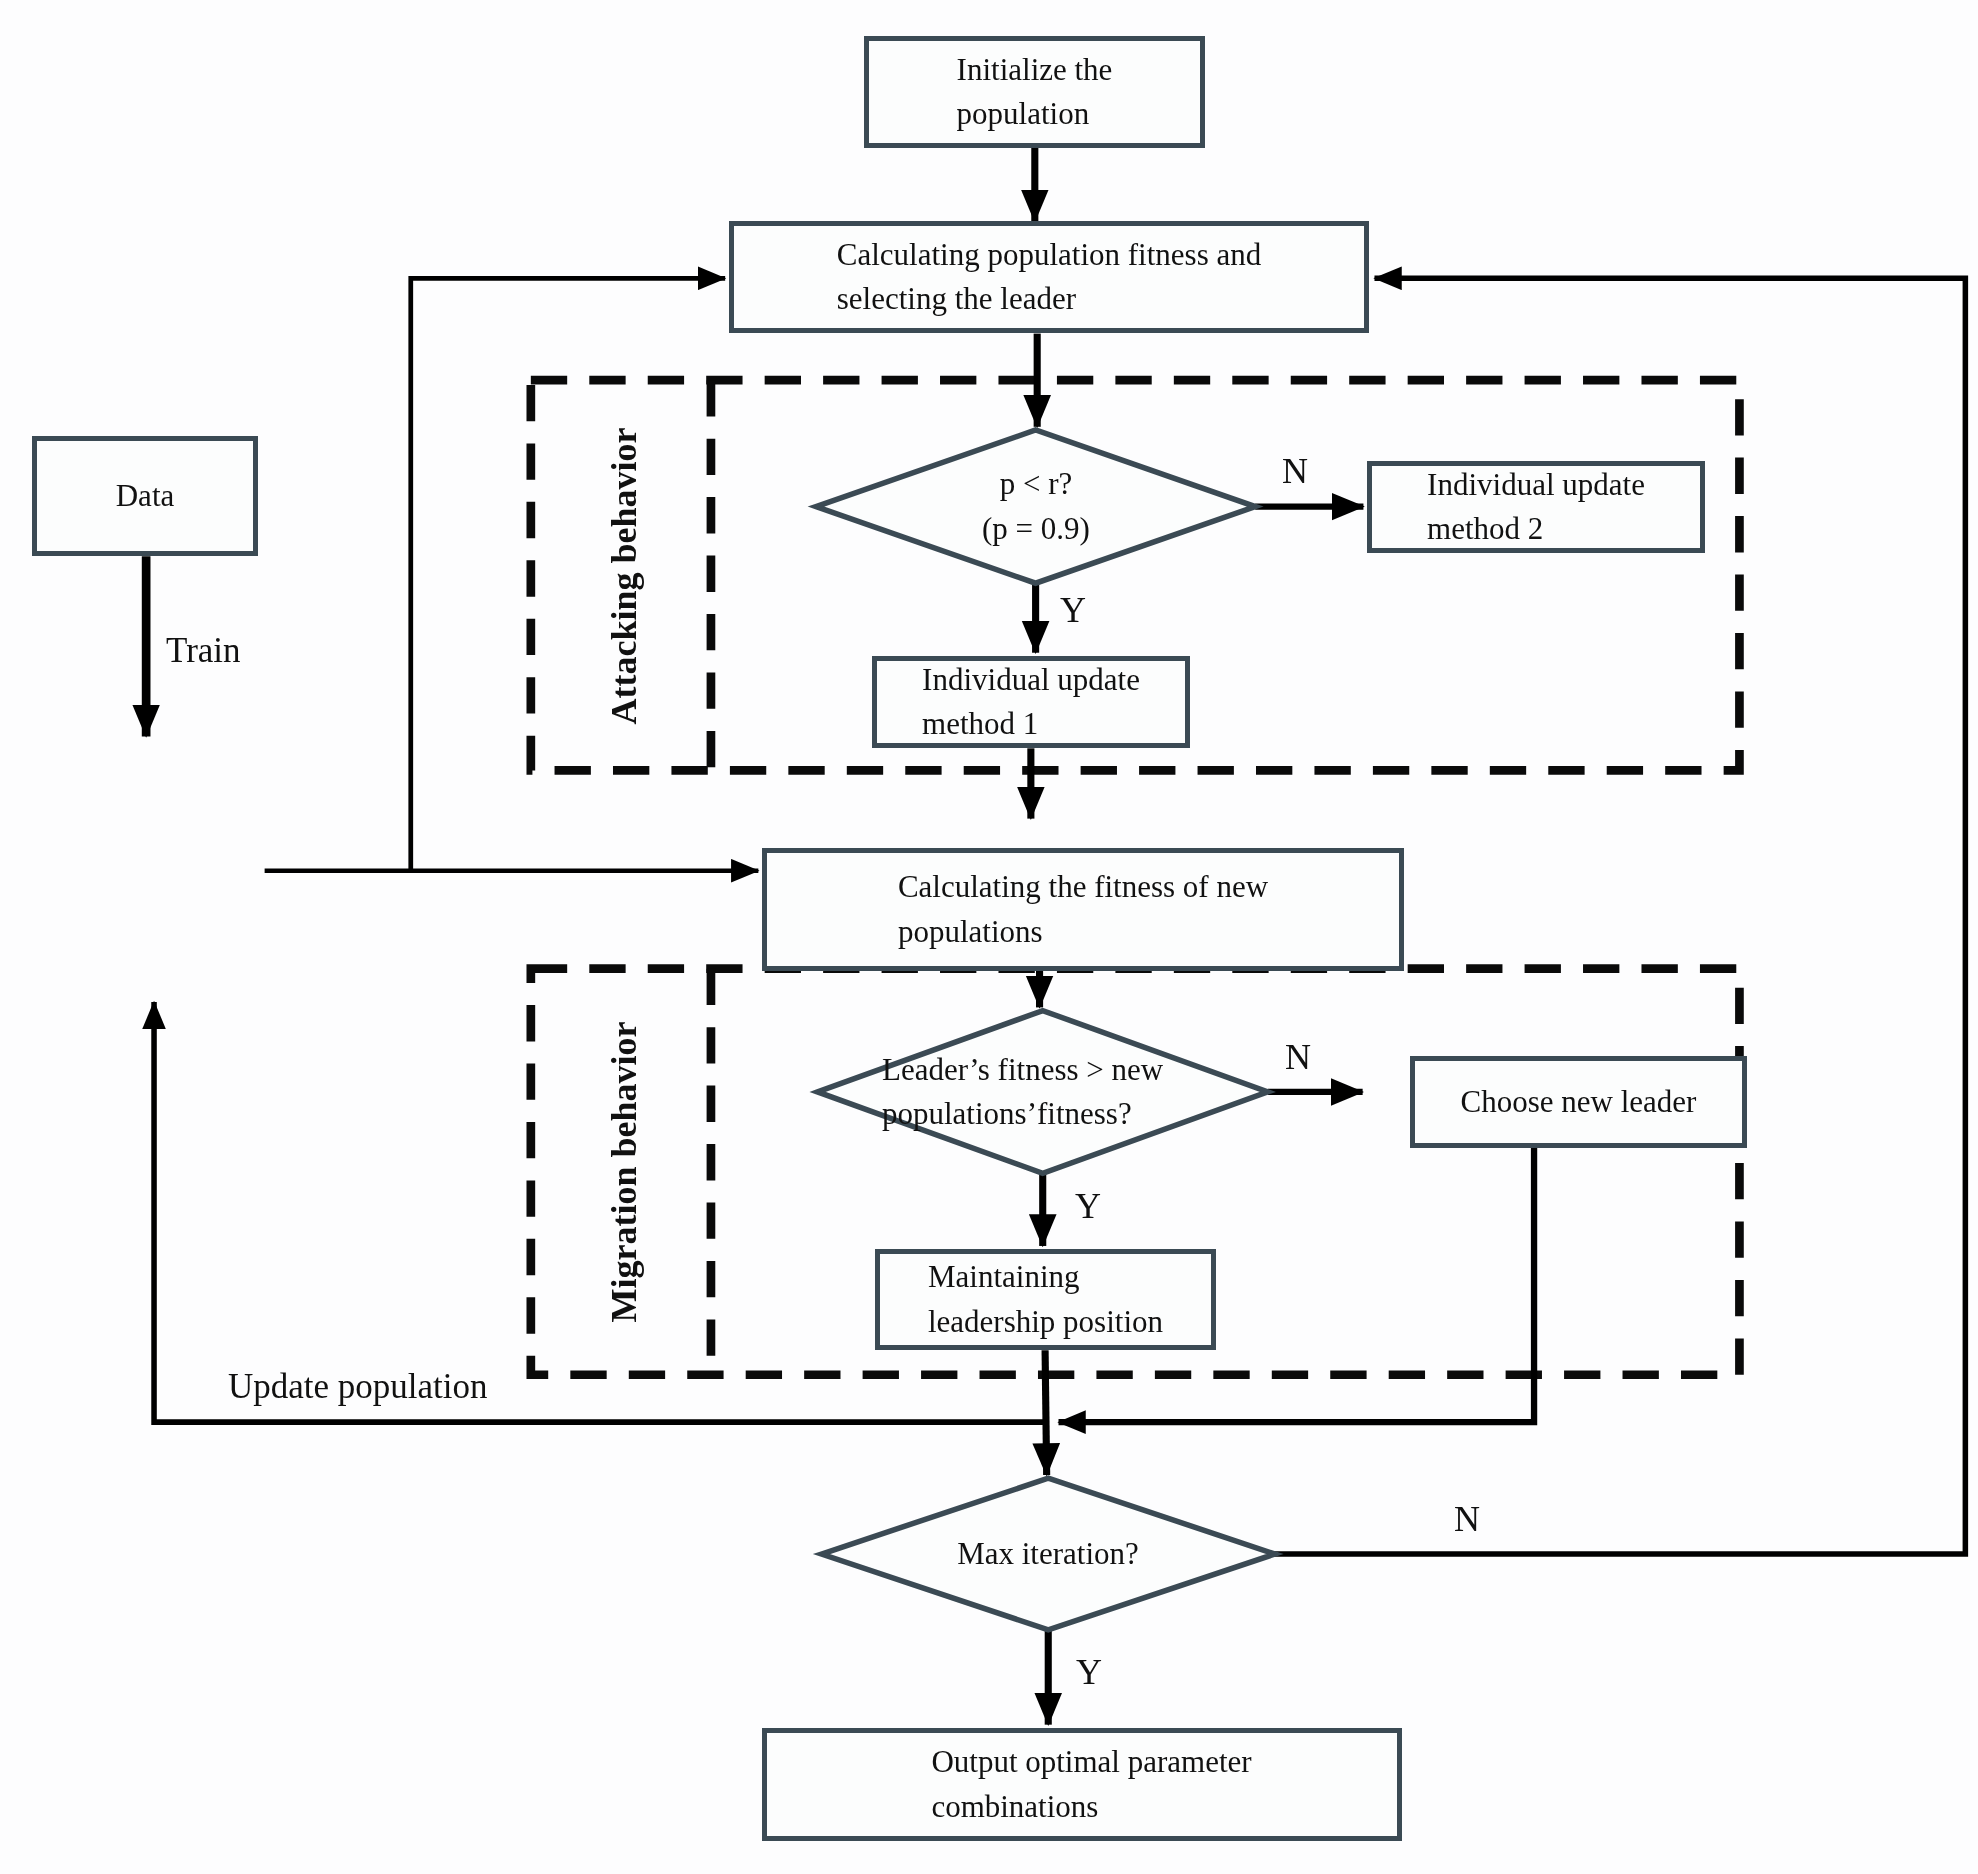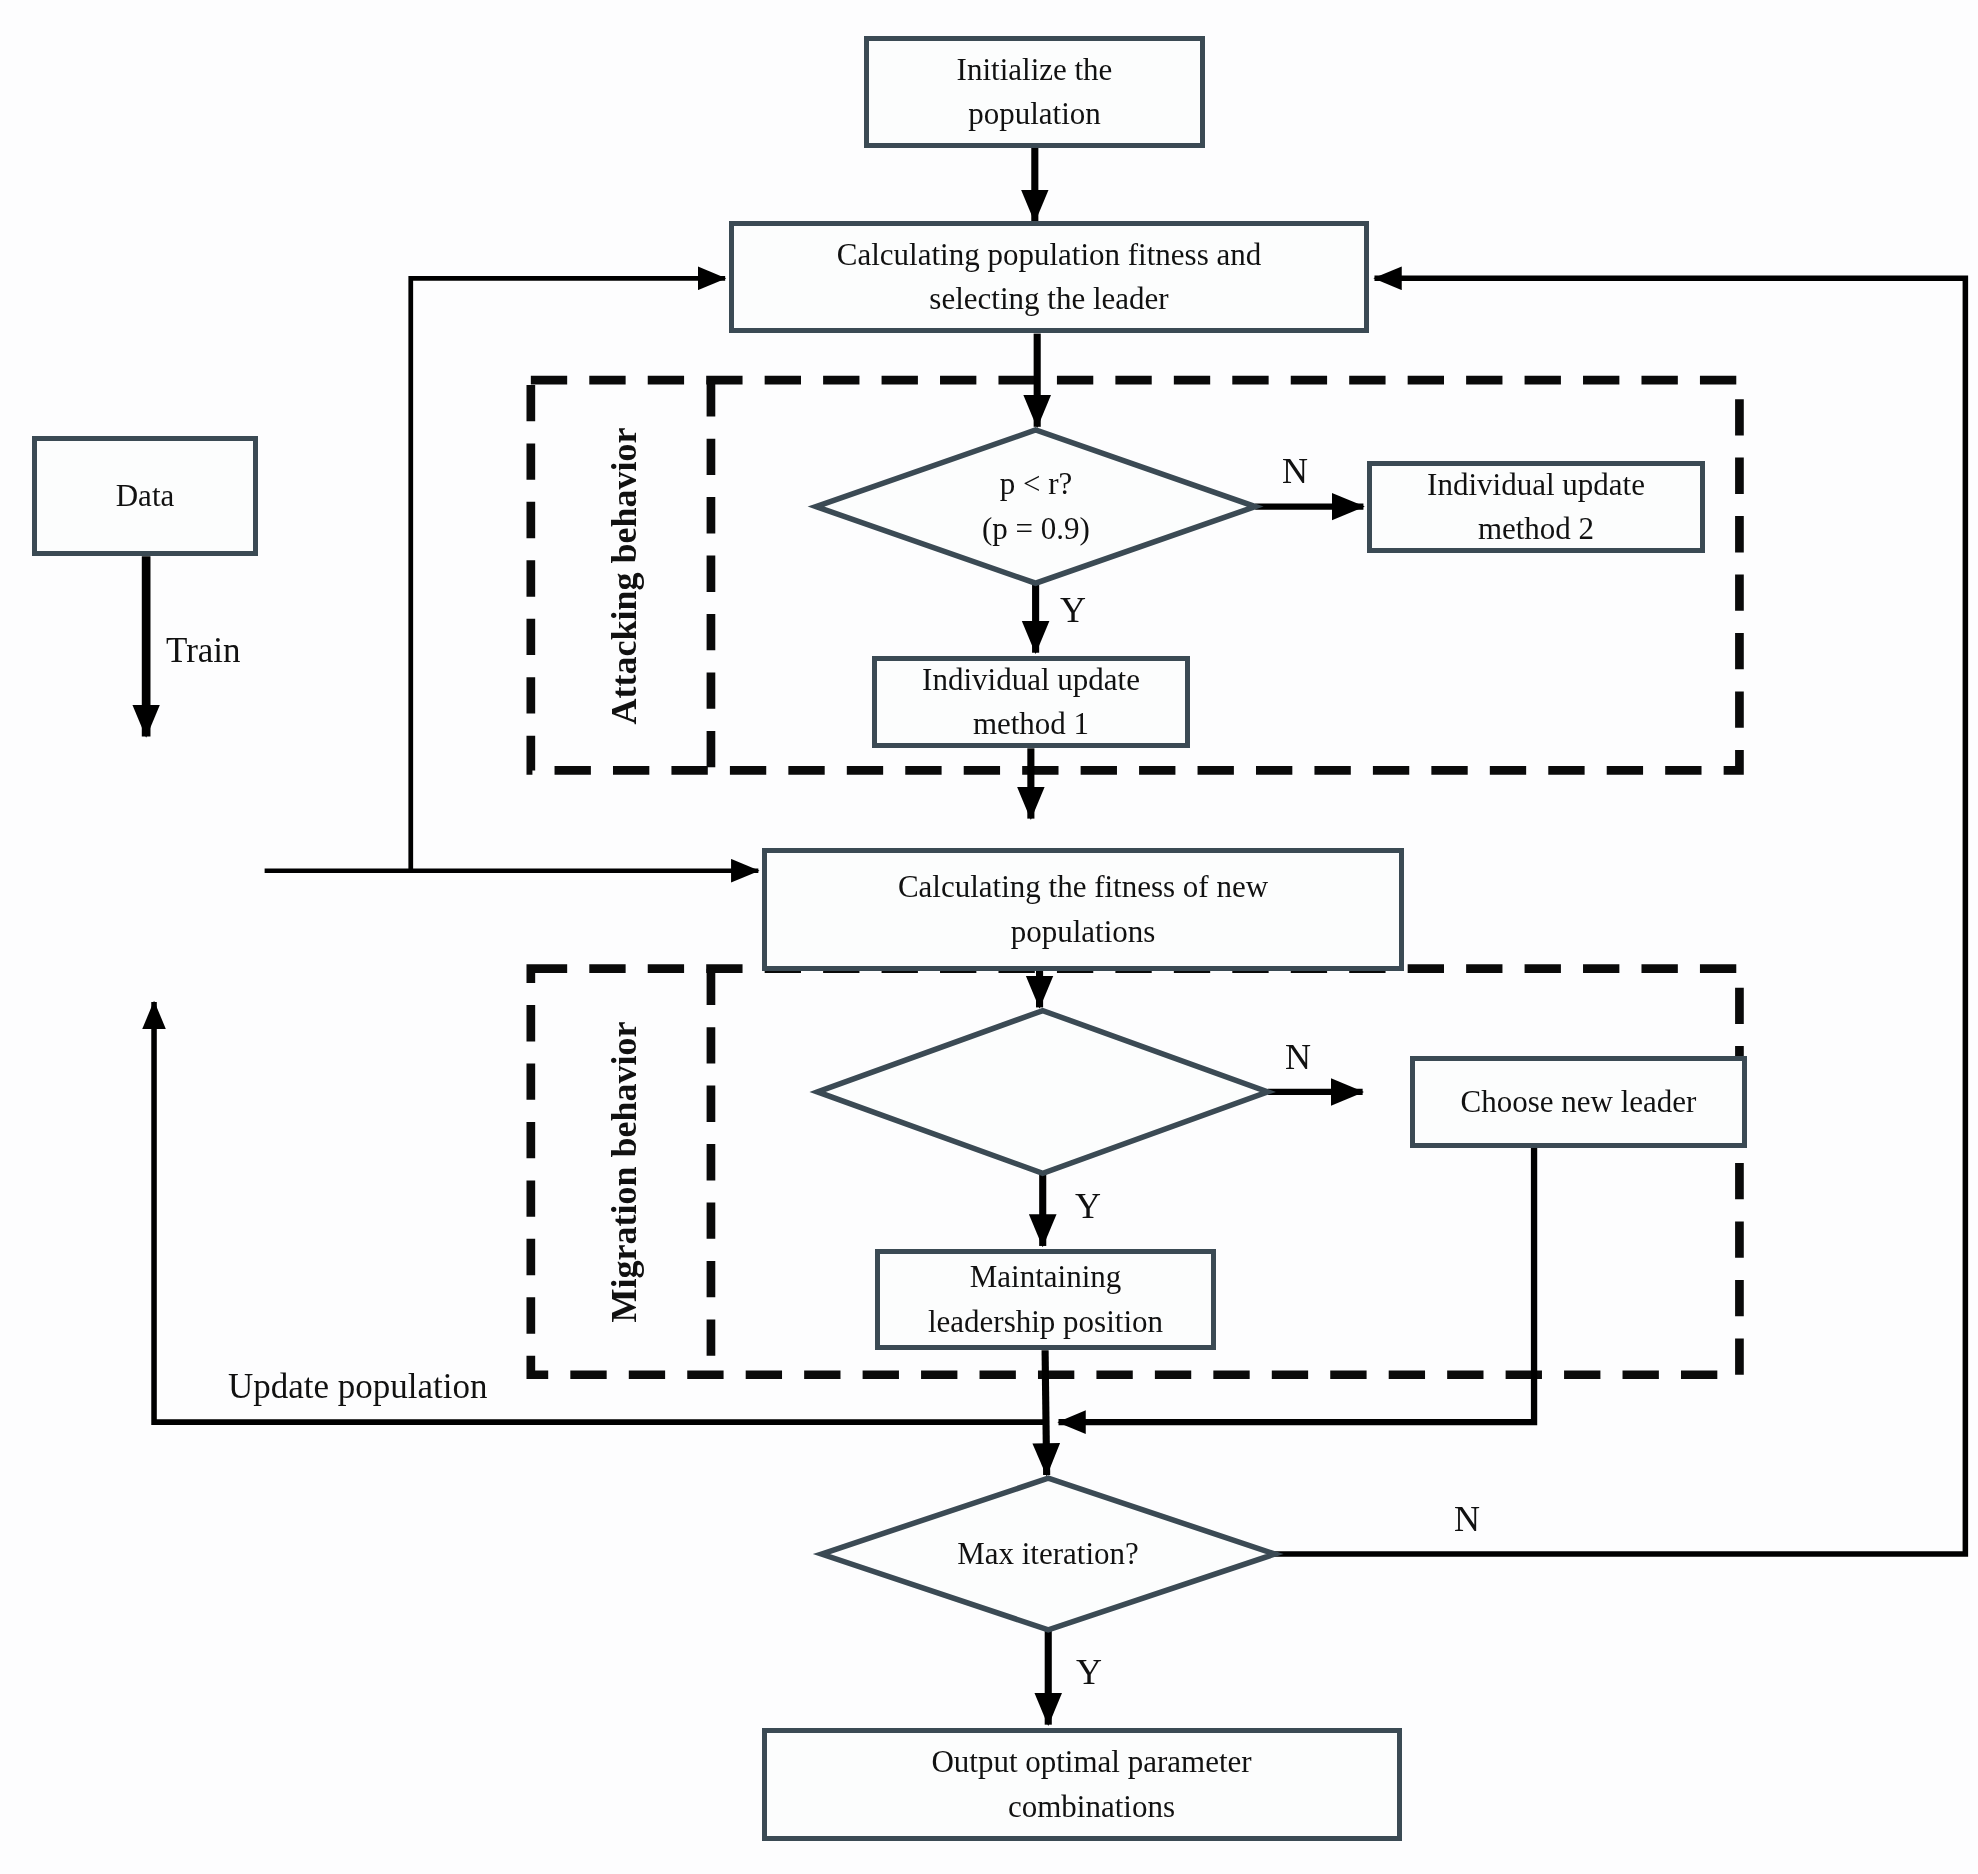--- a/index.html
+++ b/index.html
@@ -1,20 +1,20 @@
 <!DOCTYPE html>
 <html style="font-size:12.6px"><head>
 <meta charset="utf-8">
 <style>
   html,body{margin:0;padding:0;background:#fdfdfe;}
   #stage{position:relative;width:1978px;height:1875px;background:#fdfdfe;overflow:hidden;
          font-family:"Liberation Serif","DejaVu Serif",serif;color:#111;}
   #wires{position:absolute;left:0;top:0;width:1978px;height:1875px;}
   .node{position:absolute;border:5.5px solid #3b4a54;background:#fcfdfd;box-sizing:border-box;
-        display:flex;align-items:center;justify-content:center;text-align:center;
+        display:flex;align-items:center;justify-content:center;text-align:left;
         font-size:31px;line-height:1.42;white-space:pre-line;}
   .dlabel{position:absolute;display:flex;align-items:center;justify-content:center;
           text-align:center;font-size:31px;line-height:1.42;white-space:pre-line;}
   .italic{}
   .edge-label{position:absolute;font-size:36px;line-height:1.1;white-space:pre-line;}
   .small-label{position:absolute;font-size:35px;line-height:1.1;white-space:pre-line;}
   .region-label{position:absolute;font-weight:bold;font-size:36px;text-align:center;
                 transform:rotate(-90deg);transform-origin:center center;white-space:nowrap;}
   .leftish{text-align:left;}
 </style>
@@ -83,20 +83,22 @@
 
   <div class="node" style="left:762px;top:1728px;width:640px;height:113px;padding-left:19px;">Output optimal parameter
 combinations</div>
 
   <div class="node" style="left:32px;top:436px;width:226px;height:120px;">Data</div>
 
 
   <div class="dlabel italic" style="left:878px;top:447px;width:316px;height:119px;">p &lt; r?
 (p = 0.9)</div>
 
+  <div class="dlabel leftish" style="left:882px;top:1027px;width:371px;height:130px;justify-content:flex-start;">Leader’s fitness &gt; new
+populations’fitness?</div>
 
   <div class="dlabel" style="left:890px;top:1495px;width:316px;height:119px;">Max iteration?</div>
 
   <div class="region-label" style="left:439px;top:558px;width:363px;height:36px;">Attacking behavior</div>
 
   <div class="region-label" style="left:439px;top:1154px;width:363px;height:36px;">Migration behavior</div>
 
   <div class="small-label" style="left:166px;top:632px;">Train</div>
 
   <div class="small-label" style="left:228px;top:1368px;">Update population</div>

